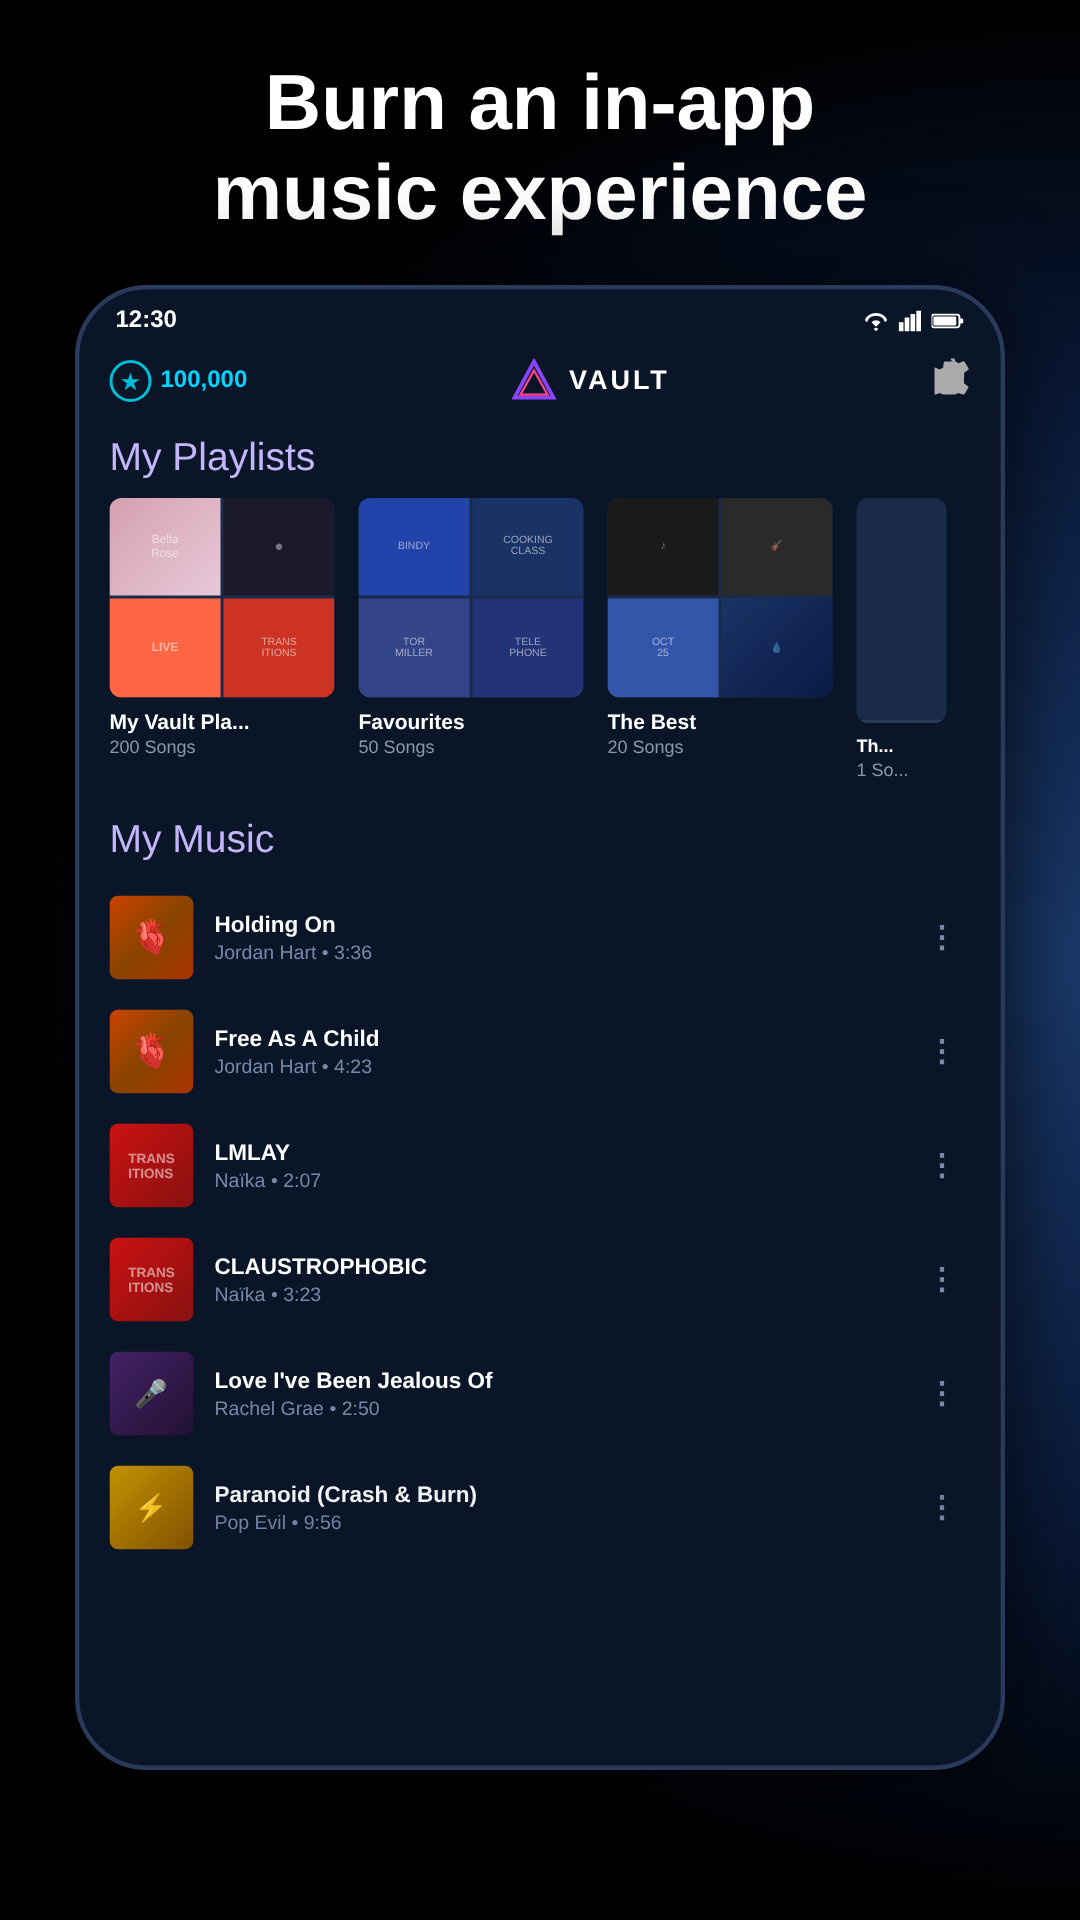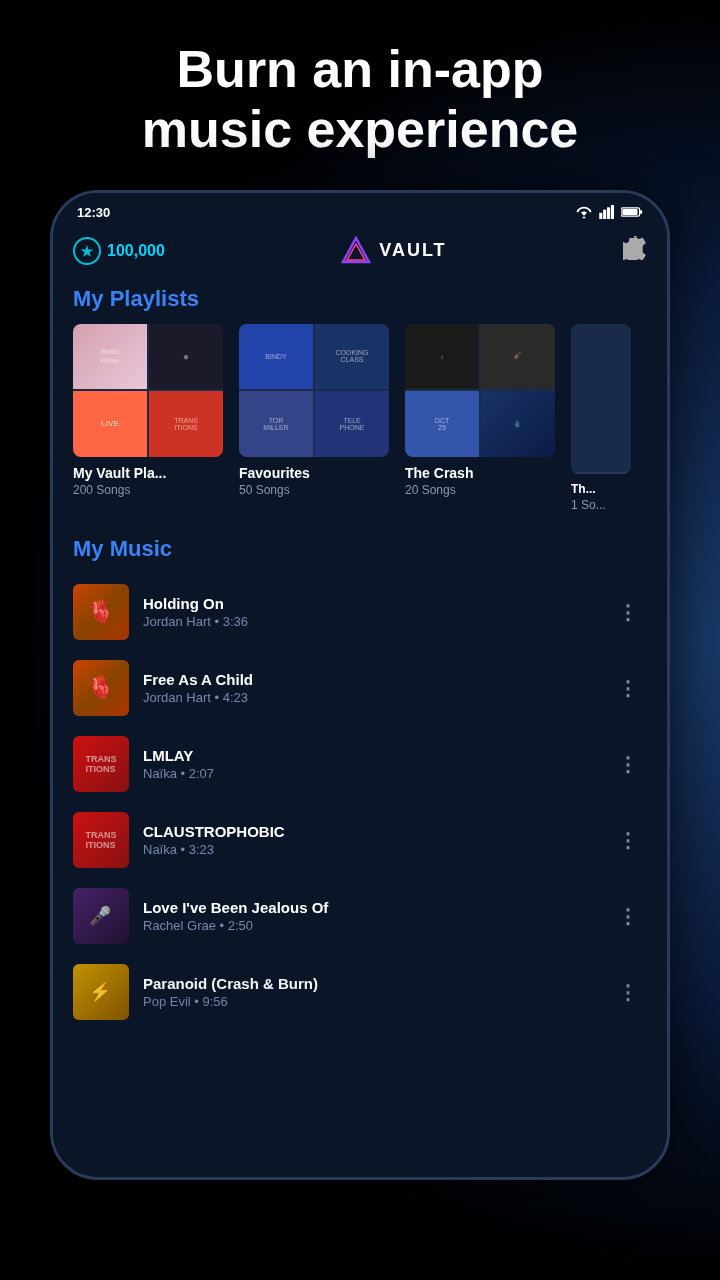--- a/index.html
+++ b/index.html
@@ -52,21 +52,21 @@
     
     .status-bar {
       display: flex;
       align-items: center;
       justify-content: space-between;
       padding: 12px 24px 8px;
       background: #0a1628;
     }
     .status-time {
       color: #fff;
-      font-size: 13px;
+      font-size: 16px;
       font-weight: 600;
     }
     .status-icons {
       display: flex;
       align-items: center;
       gap: 6px;
     }
     .status-icons svg {
       fill: #fff;
     }
@@ -122,23 +122,23 @@
       font-weight: 900;
       letter-spacing: 2px;
     }
     .settings-icon {
       color: #aaa;
       font-size: 22px;
     }
 
     
     .section-title {
-      color: #3b82f6;
-      font-size: 22px;
-      font-weight: 700;
+      color: #c4b5fd;
+      font-size: 26px;
+      font-weight: 400;
       padding: 8px 20px 12px;
     }
 
     
     .playlists-scroll {
       display: flex;
       gap: 16px;
       padding: 0 20px 16px;
       overflow-x: hidden;
     }
@@ -395,21 +395,21 @@
           <div class="playlist-cover-cell cover-p3-c2">
             <div style="font-size:7px;color:#fff6;">🎸</div>
           </div>
           <div class="playlist-cover-cell cover-p3-c3">
             <div style="font-size:7px;color:#fff8;text-align:center;">OCT<br>25</div>
           </div>
           <div class="playlist-cover-cell" style="background:linear-gradient(135deg,#1a3366,#0a1a44);">
             <div style="font-size:7px;color:#fff6;">💧</div>
           </div>
         </div>
-        <div class="playlist-name">The Crash</div>
+        <div class="playlist-name">The Best</div>
         <div class="playlist-count">20 Songs</div>
       </div>
 
       <div class="playlist-item playlist-partial">
         <div class="playlist-cover" style="width:60px;height:150px;grid-template-columns:1fr;">
           <div class="playlist-cover-cell" style="background:#1a2a4a;grid-column:1;grid-row:1/3;"></div>
           <div class="playlist-cover-cell" style="background:#2a3a5a;grid-column:1;grid-row:3/5;"></div>
         </div>
         <div class="playlist-name" style="font-size:12px;">Th...</div>
         <div class="playlist-count">1 So...</div>

